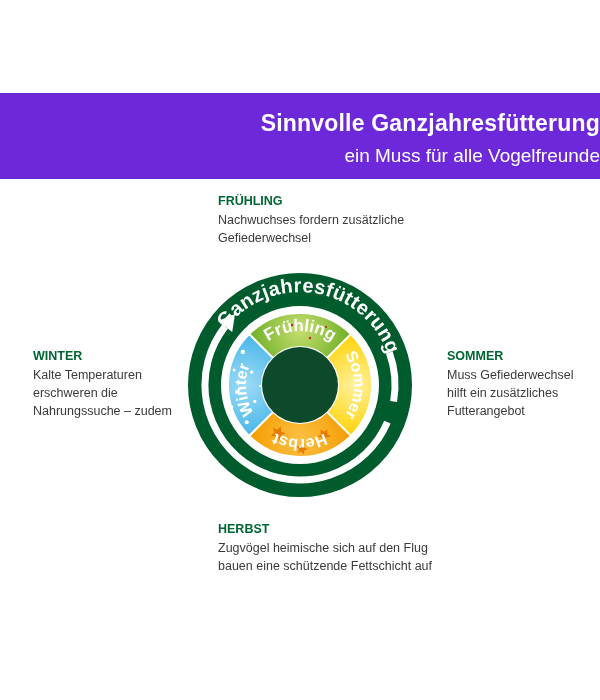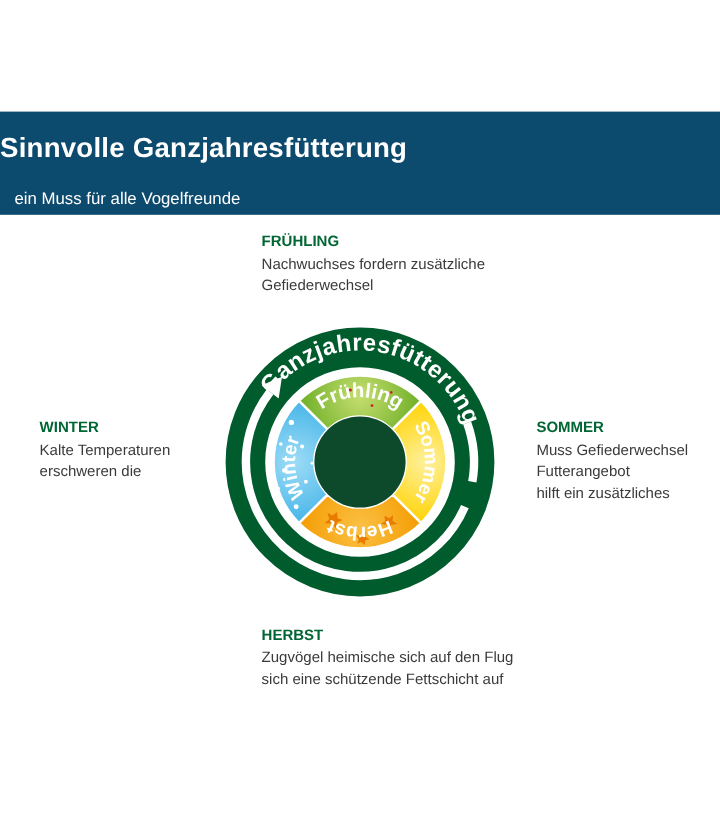--- a/index.html
+++ b/index.html
@@ -2,27 +2,27 @@
 <html><head>
 <meta charset="utf-8">
 <style>
   html,body{margin:0;padding:0;background:#ffffff;}
   .canvas{
     position:relative;width:600px;height:700px;background:#ffffff;overflow:hidden;
     font-family:"Liberation Sans",sans-serif;
   }
   .band{
     position:absolute;left:0;top:93px;width:600px;height:86px;
-    background:#0c4a6e;color:#ffffff;text-align:left;
+    background:#6d28d9;color:#ffffff;text-align:right;
   }
   .band .title{
     margin:0;padding-top:17px;font-size:23px;font-weight:bold;letter-spacing:0.2px;
   }
   .band .subtitle{
-    margin:12px;padding-top:8px;font-size:14px;font-weight:normal;
+    margin:0;padding-top:8px;font-size:19px;font-weight:normal;
   }
   .note{
     position:absolute;font-size:12.5px;line-height:18px;color:#3a3a39;
   }
   .note .hd{
     color:#006633;font-weight:bold;font-size:12.5px;line-height:18px;margin-bottom:1px;
   }
   .note-fruehling{left:218px;top:192px;width:210px;}
   .note-winter{left:33px;top:347px;width:170px;}
   .note-sommer{left:447px;top:347px;width:145px;}
@@ -46,33 +46,34 @@
   <div class="note note-fruehling">
     <div class="hd">FRÜHLING</div>
     <div>Nachwuchses fordern zusätzliche</div>
     <div>Gefiederwechsel</div>
   </div>
 
   <div class="note note-winter">
     <div class="hd">WINTER</div>
     <div>Kalte Temperaturen</div>
     <div>erschweren die</div>
+    <div>Nahrungssuche – zudem</div>
   </div>
 
   <div class="note note-sommer">
     <div class="hd">SOMMER</div>
     <div>Muss Gefiederwechsel</div>
+    <div>hilft ein zusätzliches</div>
     <div>Futterangebot</div>
-    <div>hilft ein zusätzliches</div>
   </div>
 
   <div class="note note-herbst">
     <div class="hd">HERBST</div>
     <div>Zugvögel heimische sich auf den Flug</div>
-    <div>sich eine schützende Fettschicht auf</div>
+    <div>bauen eine schützende Fettschicht auf</div>
   </div>
 
   <svg class="wheel-svg" viewBox="-115 -115 230 230">
     <defs>
       <radialGradient id="gSpring" gradientUnits="userSpaceOnUse" cx="0" cy="-55" r="52">
         <stop offset="0" stop-color="#c6de70"></stop>
           <stop offset="1" stop-color="#6cae25"></stop>
       </radialGradient>
       <radialGradient id="gSummer" gradientUnits="userSpaceOnUse" cx="55" cy="0" r="52">
         <stop offset="0" stop-color="#fff19e"></stop>

